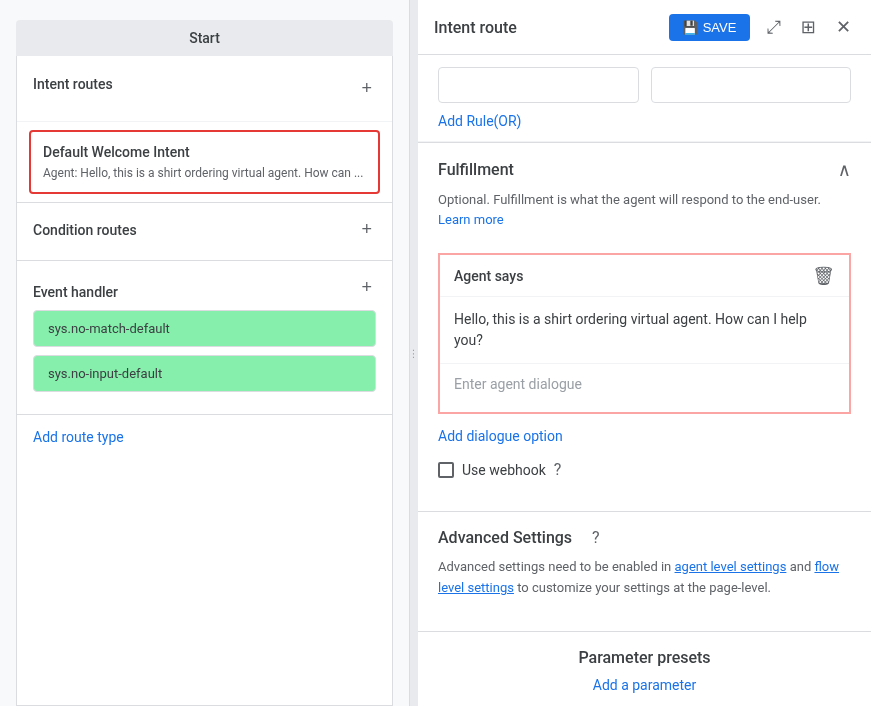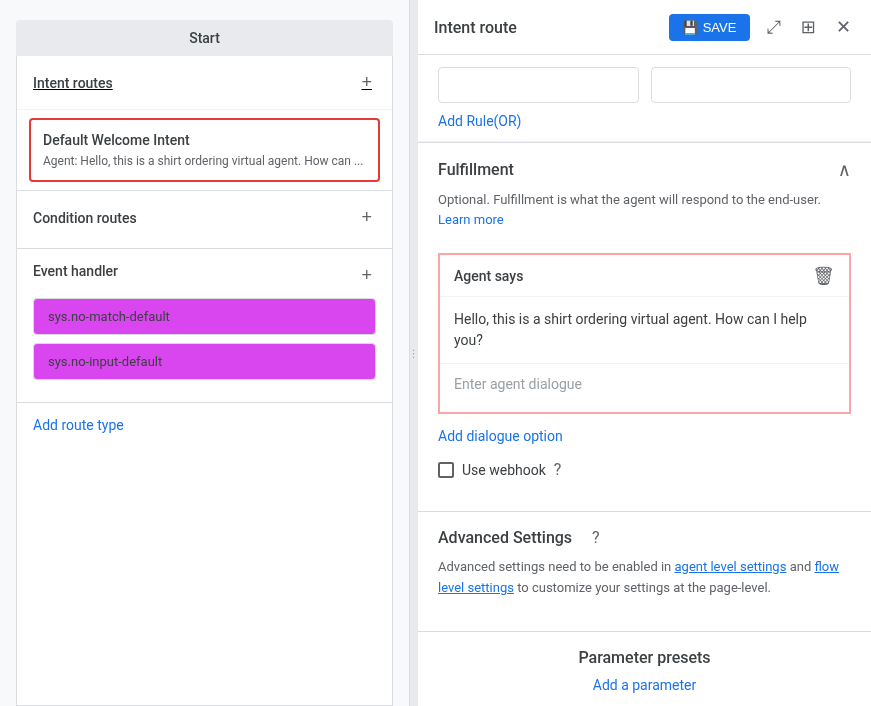--- a/index.html
+++ b/index.html
@@ -39,25 +39,23 @@
     .left-content {
       background: white;
       margin: 0 16px;
       border: 1px solid #dadce0;
       border-top: none;
       flex: 1;
     }
 
     .section-header {
       display: flex;
-      align-items: center;
       justify-content: space-between;
-      padding: 14px 16px;
+      padding: 20px 16px;
       border-bottom: 1px solid #f1f3f4;
-      text-decoration: underline;
     }
 
     .section-title {
       font-size: 14px;
       color: #3c4043;
       font-weight: 500;
     }
 
     .add-btn {
       background: none;
@@ -101,27 +99,27 @@
       margin-bottom: 4px;
     }
 
     .event-handler-section {
       padding: 14px 16px;
       border-top: 1px solid #dadce0;
     }
 
     .event-handler-header {
       display: flex;
-      align-items: flex-start;
+      align-items: flex-end;
       justify-content: space-between;
       margin-bottom: 10px;
     }
 
     .event-item {
-      background: #d946ef;
+      background: #86efac;
       border: 1px solid #dadce0;
       border-radius: 4px;
       padding: 10px 14px;
       margin-bottom: 8px;
       font-size: 13px;
       color: #3c4043;
     }
 
     .add-route-link {
       color: #1a73e8;

